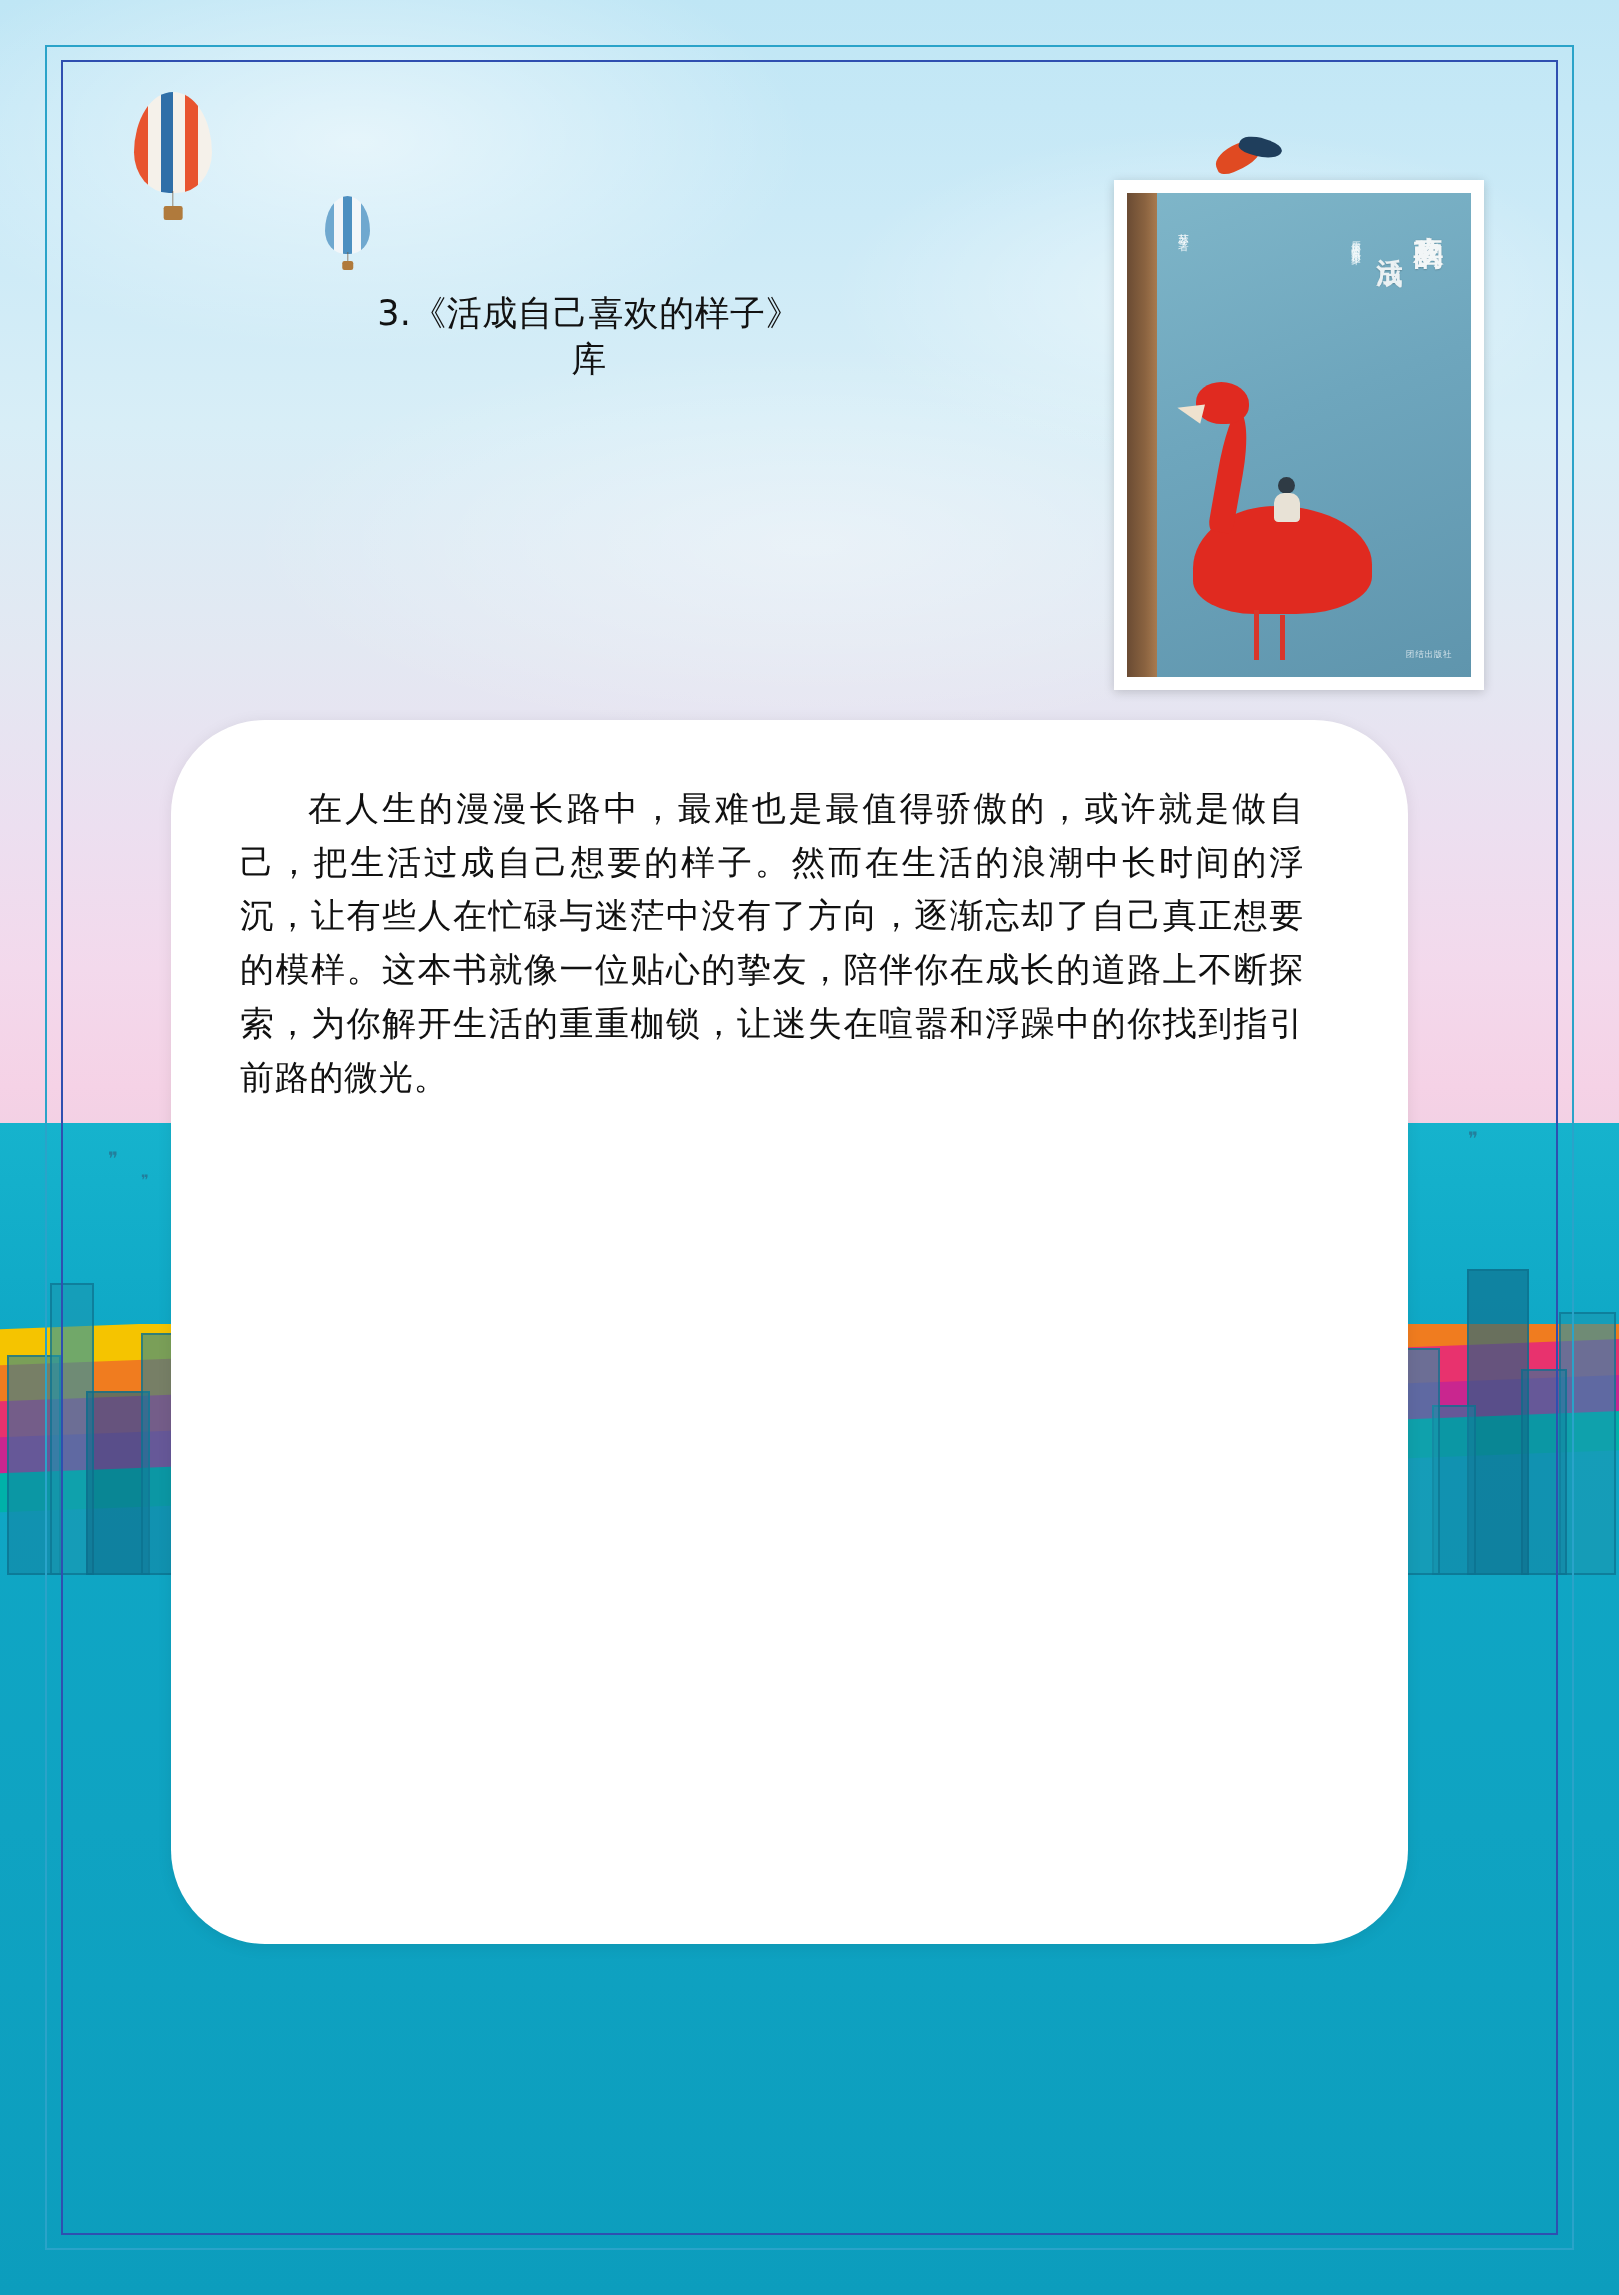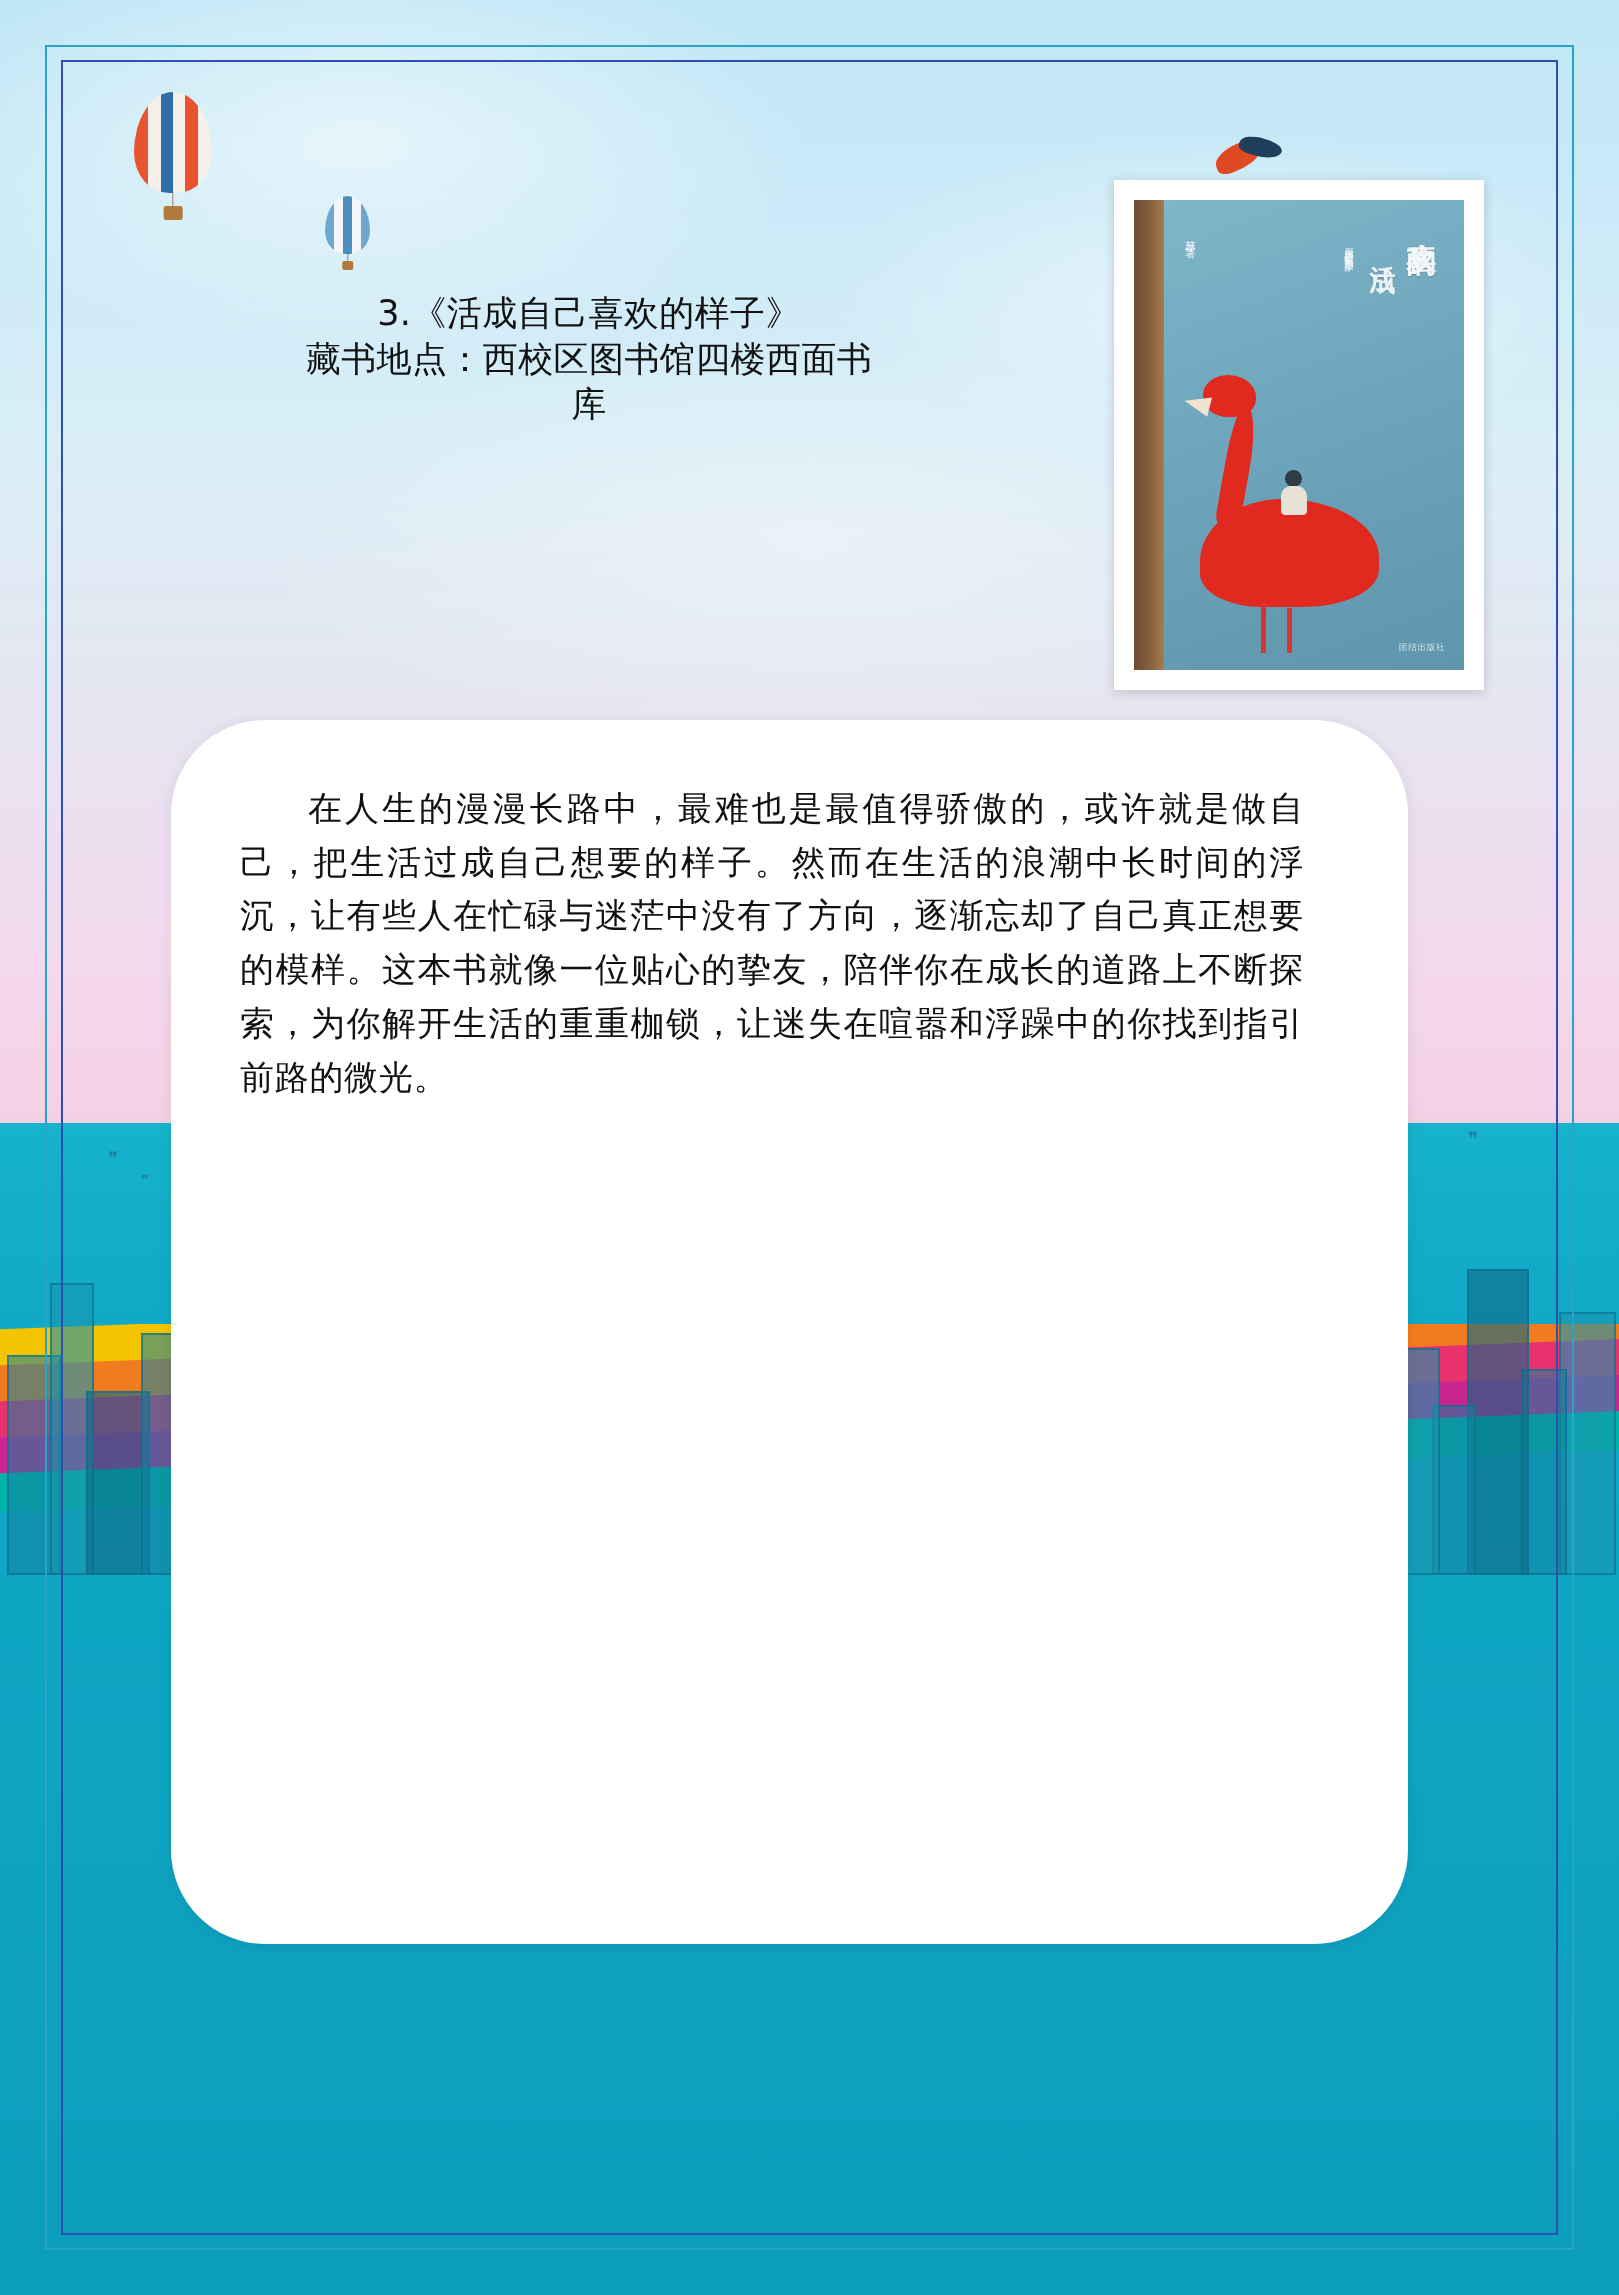--- a/index.html
+++ b/index.html
@@ -164,21 +164,21 @@
   }
 
   
   .cover-frame {
     position: absolute;
     left: 1114px;
     top: 180px;
     width: 370px;
     height: 510px;
     background: #ffffff;
-    padding: 20px;
+    padding: 13px;
     box-sizing: border-box;
     box-shadow: 0 2.2px 10px rgba(0,0,0,0.18);
   }
   .cover-img {
     position: relative;
     width: 100%;
     height: 100%;
     background: linear-gradient(160deg, #7fb6c9 0%, #6ea6bd 45%, #5f95ad 100%);
     overflow: hidden;
   }
@@ -392,21 +392,20 @@
         linear-gradient(90deg,#6fa8cf 0 20%, #f2f6f9 20% 40%, #4d8fc0 40% 60%, #f2f6f9 60% 80%, #6fa8cf 80% 100%);"></div>
     <div class="rope" style="top:56px; height:10px;"></div>
     <div class="basket" style="top:65px; width:11.5px; height:9.4px;"></div>
   </div>
 
   <div class="frame-outer"></div>
   <div class="frame-inner"></div>
 
   <div class="header-block">
     <div class="line">3.《活成自己喜欢的样子》</div>
-    <div class="line">藏书地点：西校区图书馆四楼西面书</div>
     <div class="line">库</div>
   </div>
 
   <div class="cover-bird">
     <div class="wing w1"></div>
     <div class="wing w2"></div>
   </div>
 
   <div class="cover-frame">
     <div class="cover-img">

